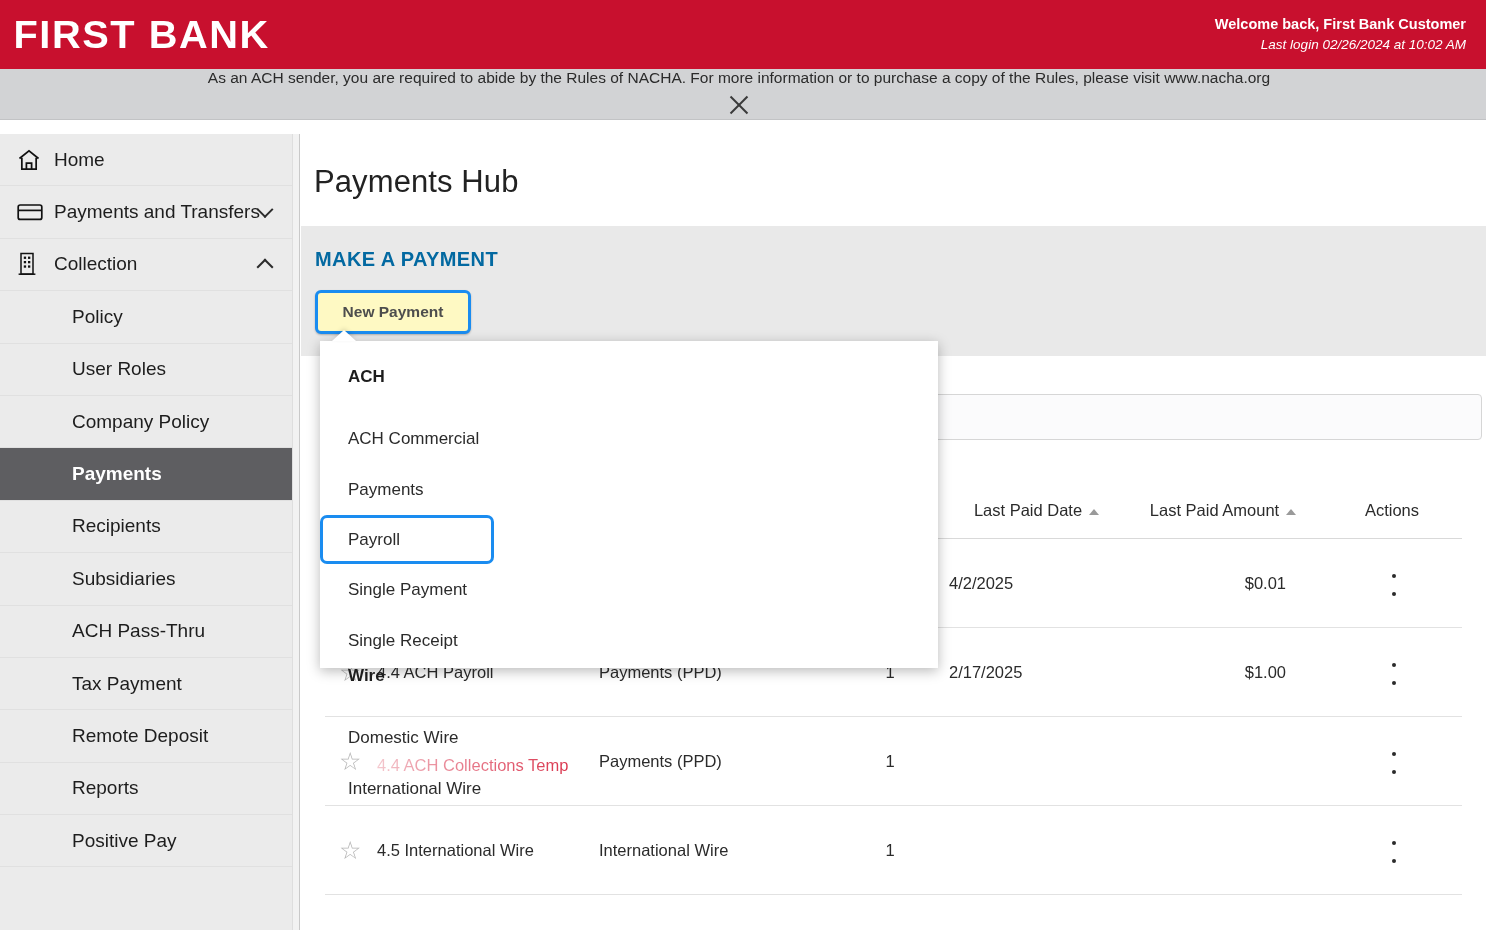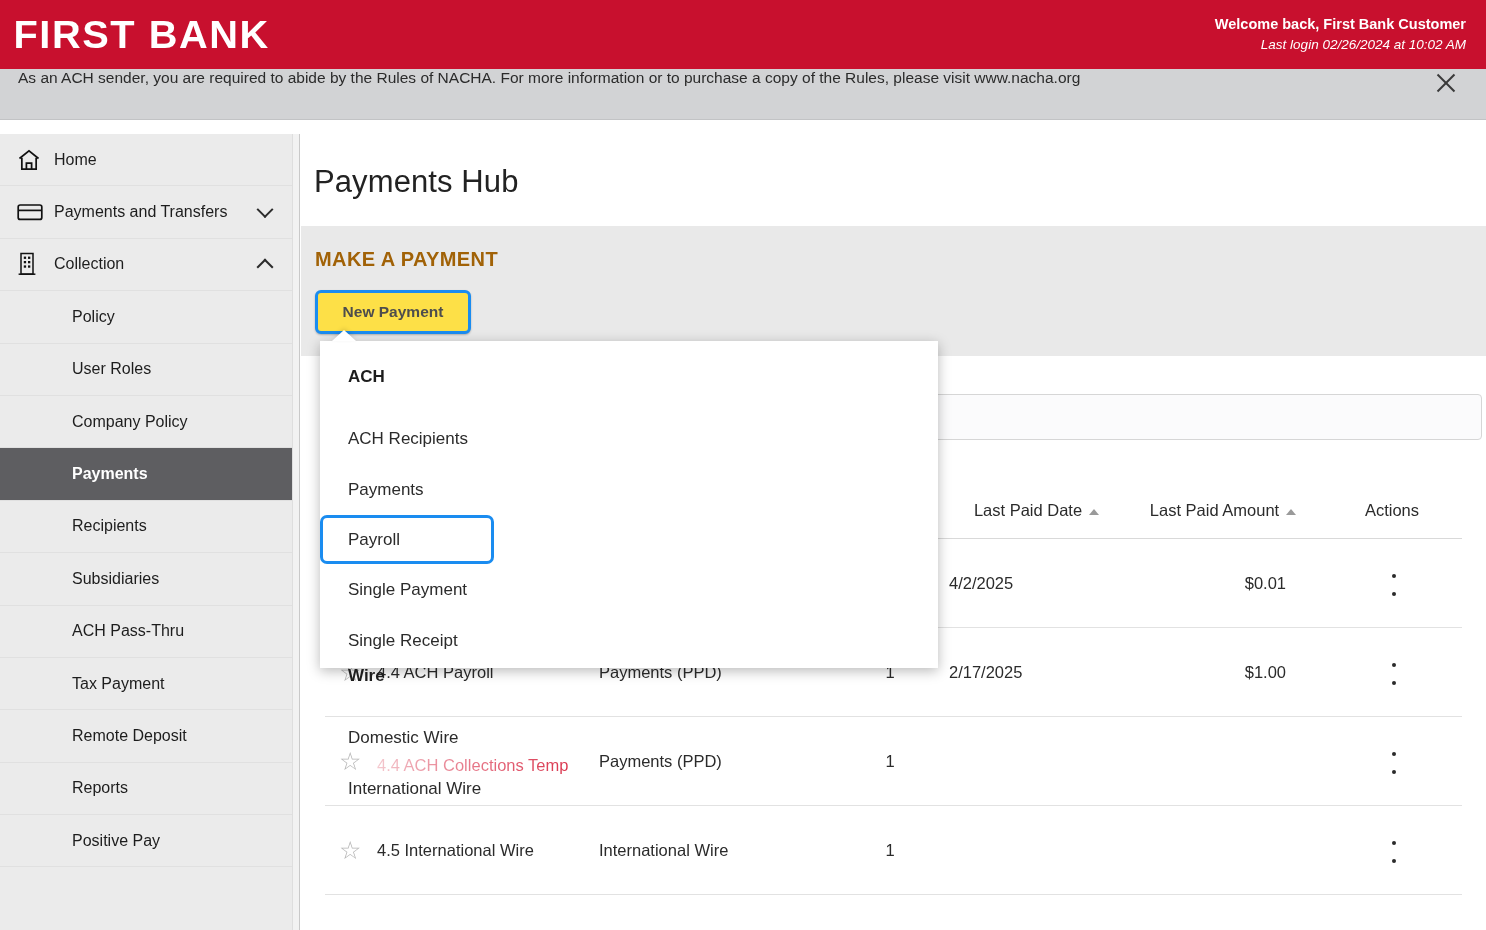--- a/index.html
+++ b/index.html
@@ -21,23 +21,24 @@
     font-family: "Liberation Sans", sans-serif; line-height: 1;
     transform: scaleX(1.02);
   }
   .welcome-wrap { text-align: right; color: #fff; padding-right: 2px; }
   .welcome-line { font-size: 14.5px; font-weight: bold; line-height: 1.45; }
   .login-line { font-size: 13.5px; font-style: italic; line-height: 1.45; }
 
   
   .notice {
     position: absolute; left: 0; top: 69px; width: 1486px; height: 51px;
-    background: #d2d3d5; display: flex; align-items: flex-start;
+    background: #d2d3d5; display: flex; align-items: center;
     justify-content: space-between; padding: 0 26px 0 18px;
     border-bottom: 1px solid #c2c3c5;
+    flex-direction: column;
   }
   .notice-text { font-size: 15.5px; color: #2b2b2b; }
   .notice-close {
     width: 28px; height: 28px; position: relative; cursor: pointer;
     flex: 0 0 auto;
   }
   .notice-close::before, .notice-close::after {
     content: ""; position: absolute; left: 2px; top: 13px;
     width: 24px; height: 2px; background: #3a3a3a;
   }
@@ -53,21 +54,21 @@
     position: absolute; right: 0; top: 0; width: 7px; height: 796px;
     background: #f2f2f2; border-left: 1px solid #dedede;
   }
   .nav-item {
     position: relative; height: 52.4px; display: flex; align-items: center;
     border-bottom: 1px solid #e0e0e0; padding-left: 16px; cursor: pointer;
     width: 293px;
   }
   .nav-item.top-level { padding-left: 16px; }
   .nav-item .ic { width: 38px; flex: 0 0 38px; display: flex; align-items: center; }
-  .nav-label { font-size: 16px; color: #1d1d1d; }
+  .nav-label { font-size: 19px; color: #1d1d1d; }
   .nav-item.sub { padding-left: 72px; }
   .nav-item.active { background: #5e5e61; }
   .nav-item.active .nav-label { color: #fff; font-weight: bold; }
   .chev {
     position: absolute; right: 22px; top: 50%; width: 12px; height: 12px;
     border-right: 2px solid #2b2b2b; border-bottom: 2px solid #2b2b2b;
   }
   .chev.down { transform: translateY(-70%) rotate(45deg); }
   .chev.up   { transform: translateY(-25%) rotate(-135deg); }
 
@@ -78,24 +79,24 @@
   }
   .page-title {
     font-size: 31px; font-weight: 400; color: #222;
     padding: 30px 0 0 13px; letter-spacing: .1px;
   }
   .make-payment-band {
     margin-top: 26px; background: #e9e9e9; height: 130px;
     padding: 22px 0 0 14px; position: relative;
   }
   .band-title {
-    font-size: 20px; font-weight: bold; color: #a16207; letter-spacing: .4px;
+    font-size: 20px; font-weight: bold; color: #0369a1; letter-spacing: .4px;
   }
   .new-payment-btn {
-    margin-top: 19px; width: 156px; height: 44px; background: #fde047;
+    margin-top: 19px; width: 156px; height: 44px; background: #fef9c3;
     border: 3px solid #1a8cf0; border-radius: 6px;
     display: flex; align-items: center; justify-content: center;
     font-size: 15.5px; color: #4d4d4d; font-weight: bold; cursor: pointer;
     box-shadow: 0 1px 2px rgba(0,0,0,.25);
   }
 
   
   .table-block { position: relative; padding: 0 24px; }
   .search-row { padding-top: 38px; }
   .search-input {
@@ -348,21 +349,21 @@
           </div>
         </div>
     </div>
   </div>
 
   <div class="dropdown">
     <div class="dd-caret"></div>
     <div class="dd-cols" id="dd-cols">
         <div class="dd-col">
           <div class="dd-head">ACH</div>
-          <div class="dd-item">ACH Recipients</div>
+          <div class="dd-item">ACH Commercial</div>
           <div class="dd-item">Payments</div>
           <div class="dd-item highlighted">Payroll</div>
           <div class="dd-item">Single Payment</div>
           <div class="dd-item">Single Receipt</div>
         </div>
         <div class="dd-col">
           <div class="dd-head">Wire</div>
           <div class="dd-item">Domestic Wire</div>
           <div class="dd-item">International Wire</div>
         </div>

